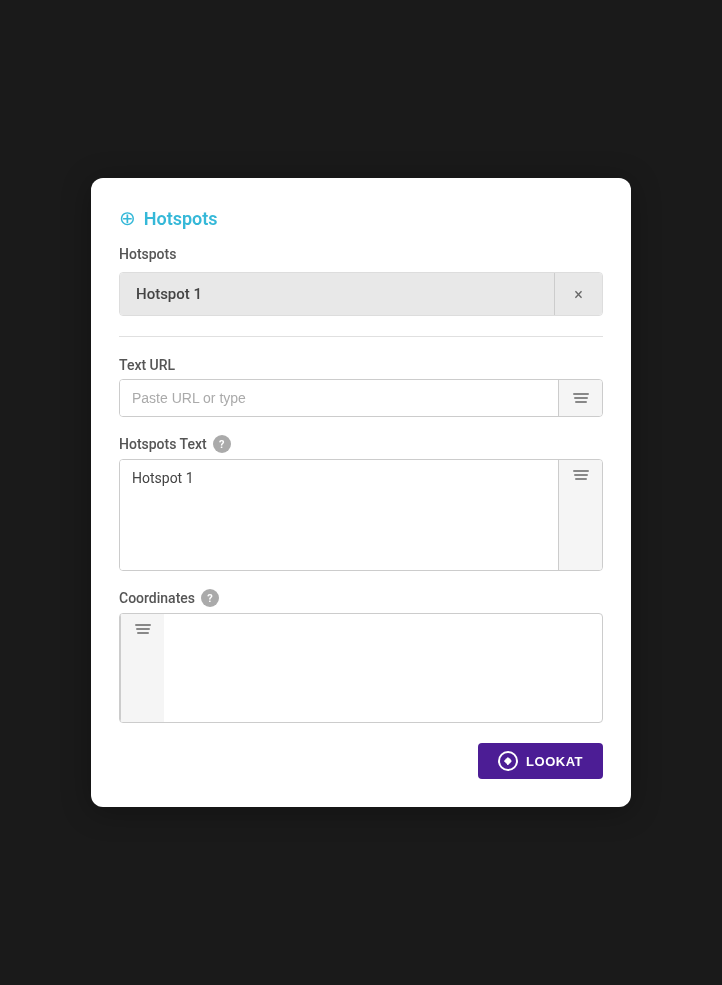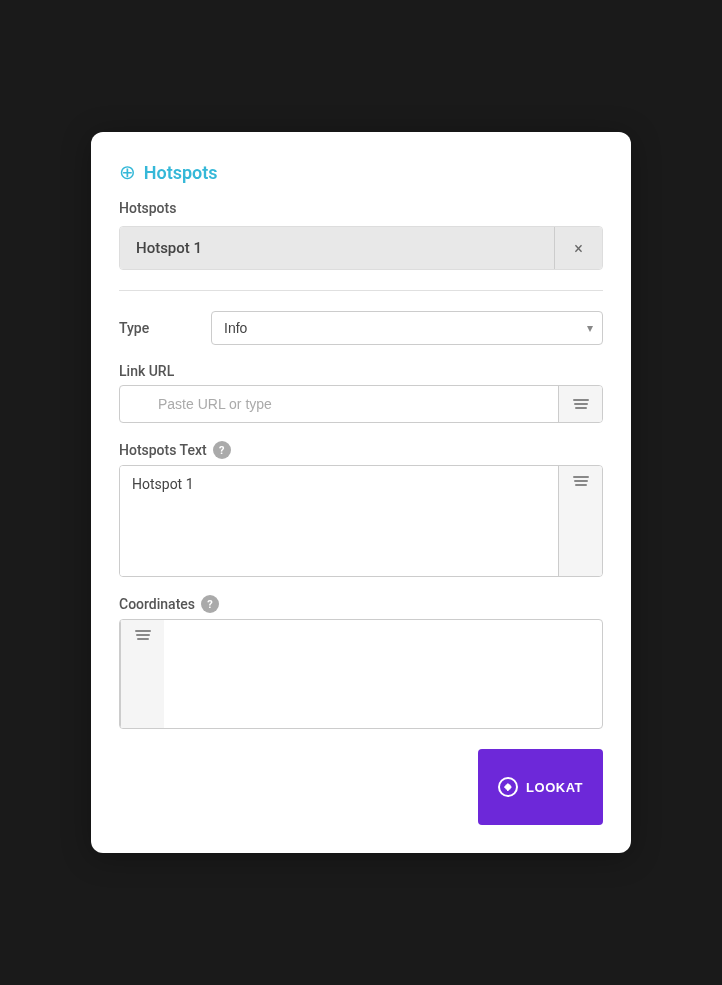--- a/index.html
+++ b/index.html
@@ -148,21 +148,20 @@
       font-size: 11px;
       font-weight: bold;
       cursor: pointer;
     }
 
     .input-with-icon {
       display: flex;
       border: 1px solid #ccc;
       border-radius: 4px;
       overflow: hidden;
-      padding-left: 26px;
     }
 
     .input-field {
       flex: 1;
       border: none;
       outline: none;
       padding: 10px 12px;
       font-size: 14px;
       color: #444;
       background: #fff;
@@ -239,25 +238,25 @@
     .footer {
       display: flex;
       justify-content: flex-end;
       margin-top: 20px;
     }
 
     .lookat-btn {
       display: flex;
       align-items: center;
       gap: 8px;
-      background: #6d28d9;
+      background: #4c1d95;
       color: #fff;
       border: none;
       border-radius: 4px;
-      padding: 28px 20px;
+      padding: 8px 20px;
       font-size: 13px;
       font-weight: 600;
       letter-spacing: 0.5px;
       cursor: pointer;
       text-transform: uppercase;
     }
 
     .lookat-icon {
       width: 20px;
       height: 20px;
@@ -297,37 +296,24 @@
 
   <div class="section-label">Hotspots</div>
 
   <div class="hotspot-tab-bar">
     <div class="hotspot-tab">Hotspot 1</div>
     <div class="hotspot-tab-close">×</div>
   </div>
 
   <hr class="divider">
 
-  <div class="field-group">
-    <div class="field-row">
-      <label class="field-label">Type</label>
-      <div class="type-select-wrapper">
-        <select class="type-select">
-          <option>Info</option>
-          <option>Link</option>
-          <option>Custom</option>
-        </select>
-        <span class="select-arrow">▾</span>
-      </div>
-    </div>
-  </div>
 
   <div class="field-group">
     <div class="field-label-standalone">
-      <span>Link URL</span>
+      <span>Text URL</span>
     </div>
     <div class="input-with-icon">
       <input type="text" class="input-field" placeholder="Paste URL or type" style="">
       <div class="input-icon-btn">
         <div class="stack-icon">
           <span></span>
             <span></span>
             <span></span>
         </div>
       </div>

